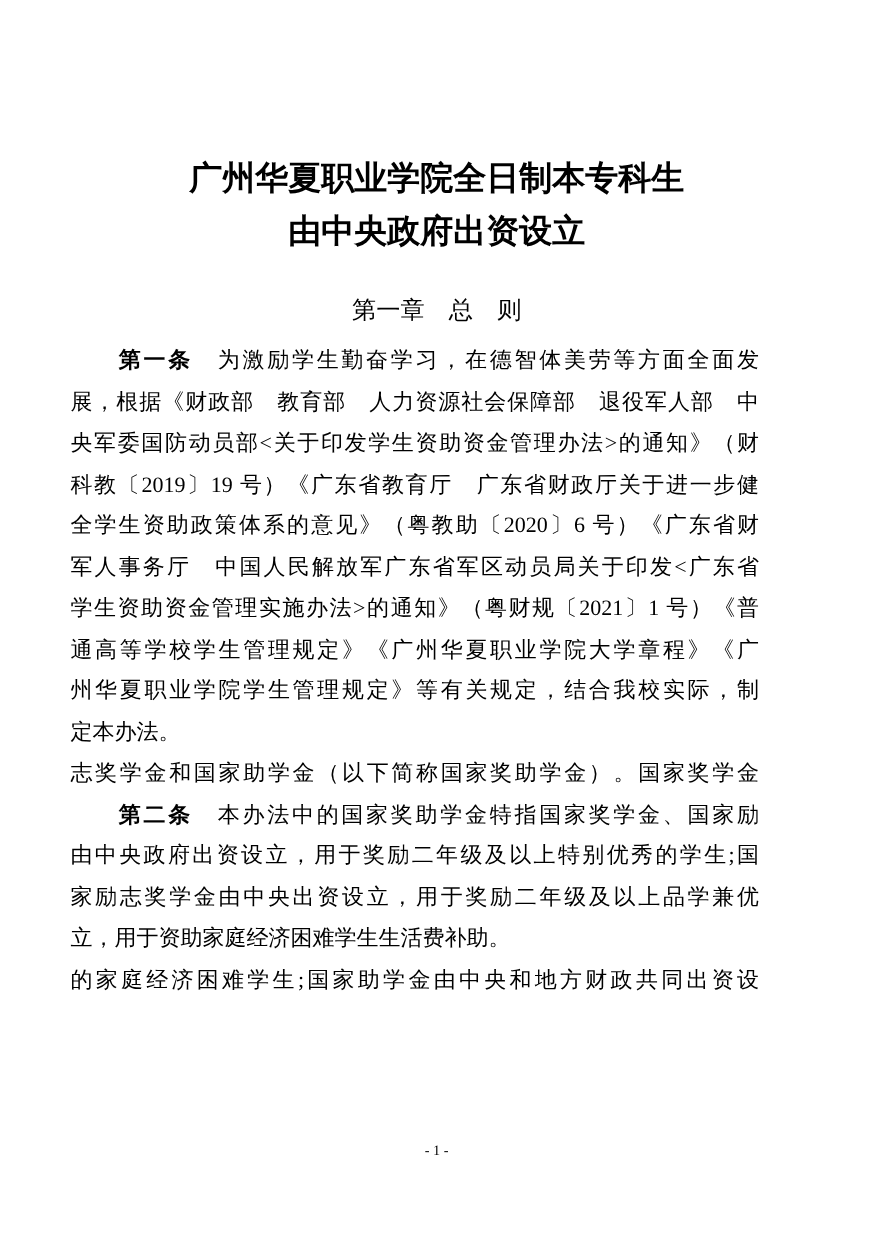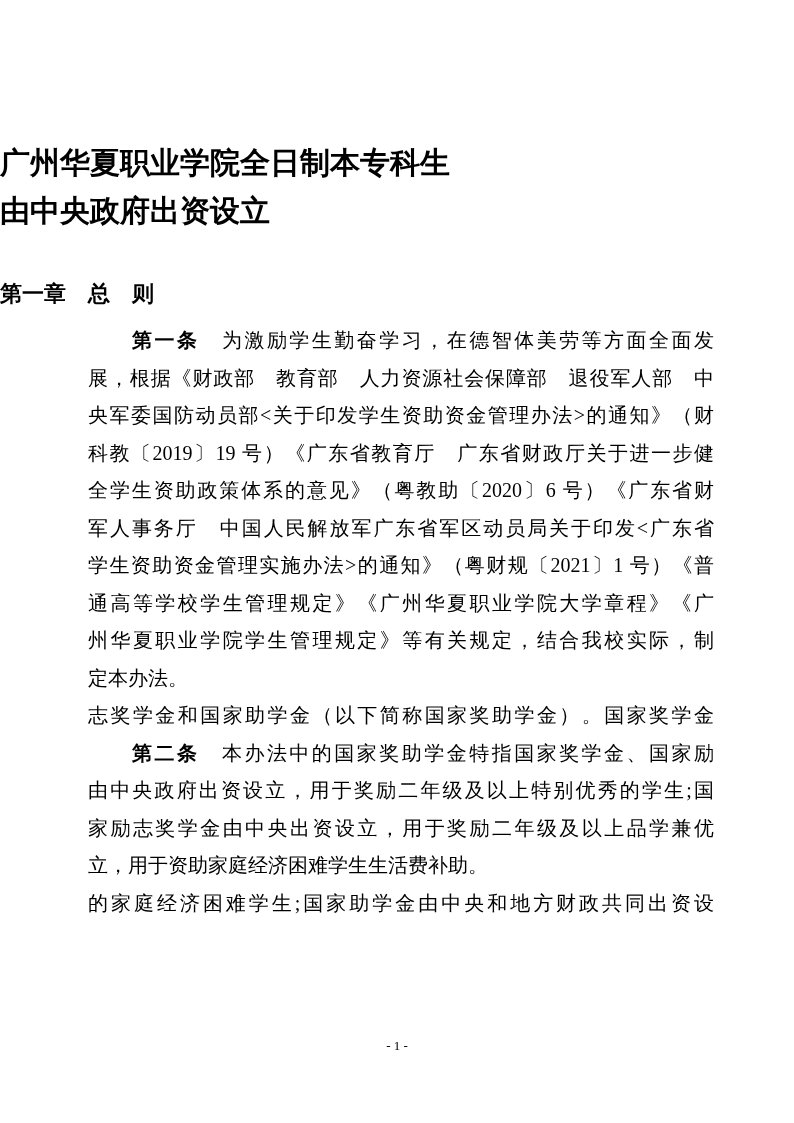--- a/index.html
+++ b/index.html
@@ -10,35 +10,36 @@
   .page {
     position: relative;
     width: 794px;
     height: 1123px;
     background: #ffffff;
     color: #000000;
     overflow: hidden;
   }
   .doc-title {
     padding-top: 139px;
-    text-align: left;
+    text-align: center;
     font-family: Liberation Sans, sans-serif;
     font-weight: 900;
     font-size: 30px;
     line-height: 48px;
   }
   .chapter-heading {
-    margin-top: 44px;
+    margin-top: 32px;
+    text-align: center;
     font-family: "Liberation Sans", "DejaVu Sans", sans-serif;
-    font-weight: bold;
+    font-weight: normal;
     font-size: 22px;
     line-height: 30px;
   }
   .doc-body {
-    margin: 13px 84px 0 88px;
+    margin: 13px 84px 0 64px;
     width: 626px;
     font-family: "Liberation Serif", "DejaVu Serif", serif;
     font-size: 20px;
     line-height: 37.5px;
     text-align: justify;
   }
   .line {
     text-align: justify;
     text-justify: inter-character;
   }

